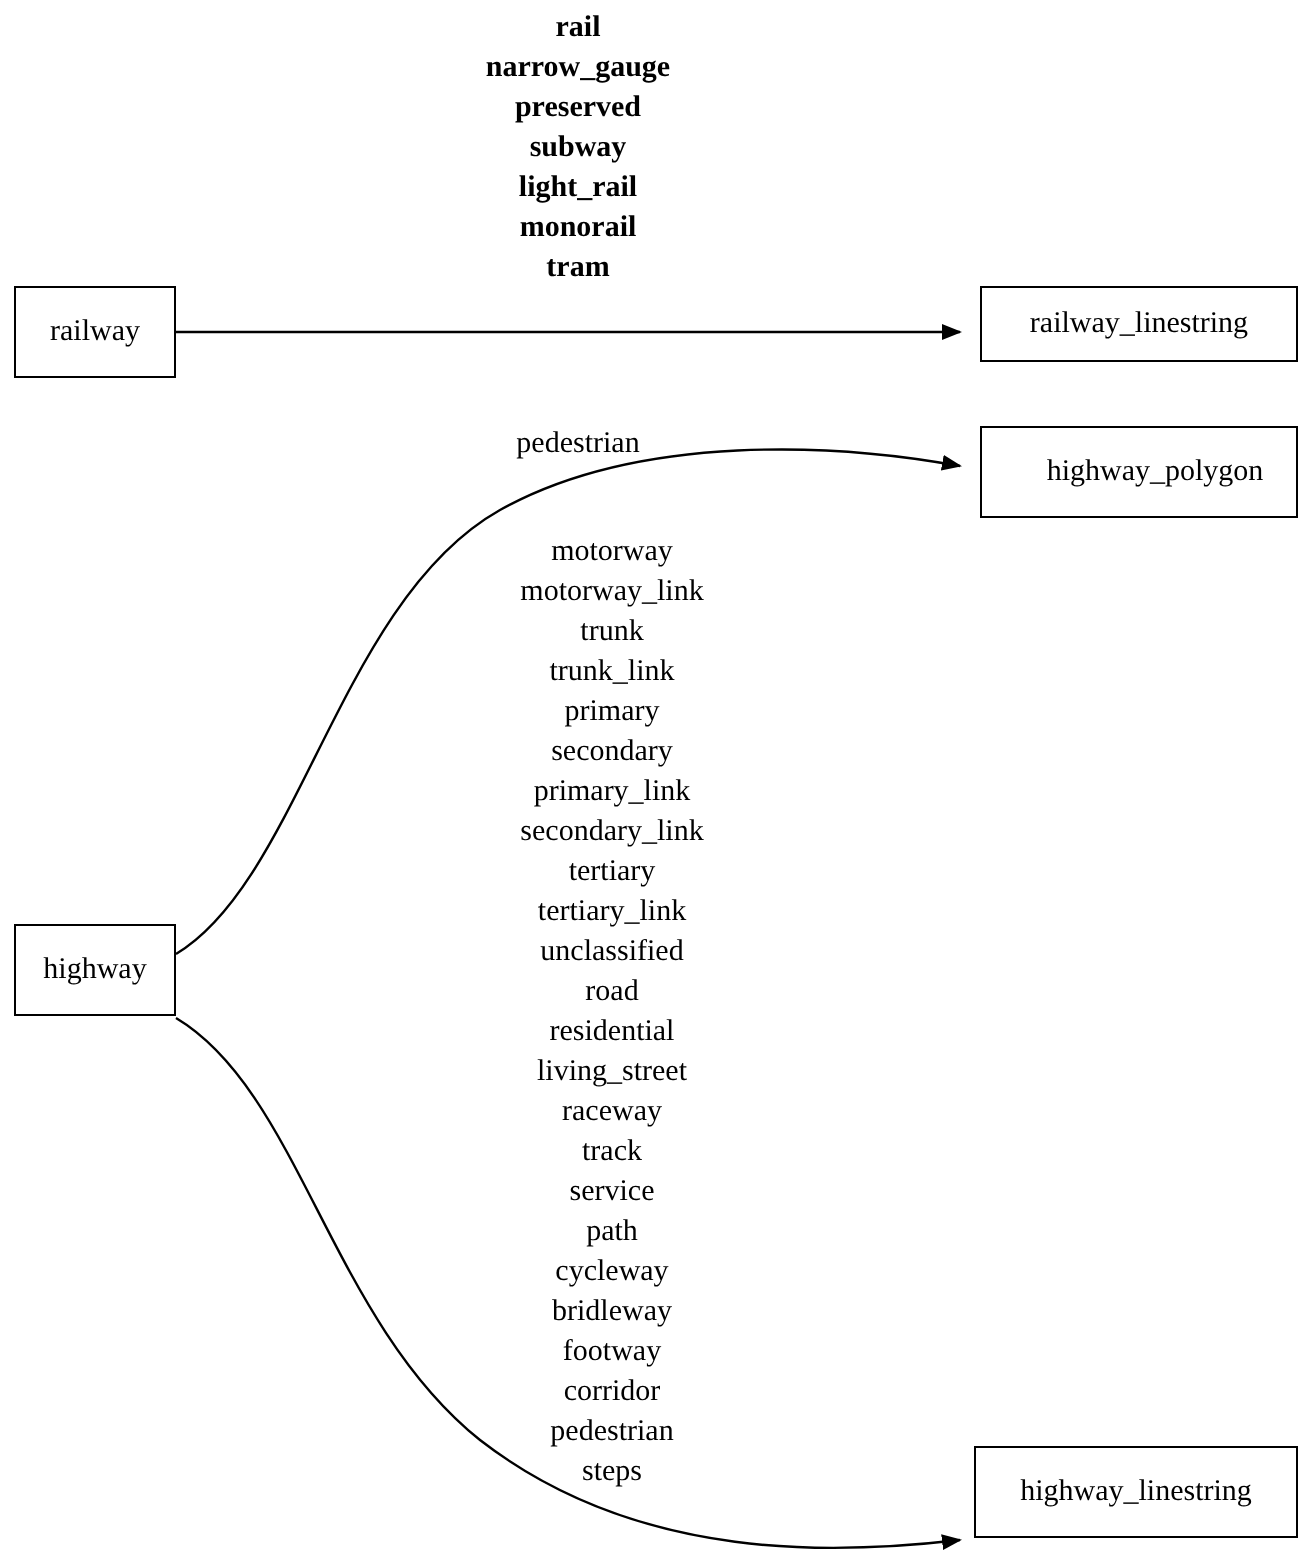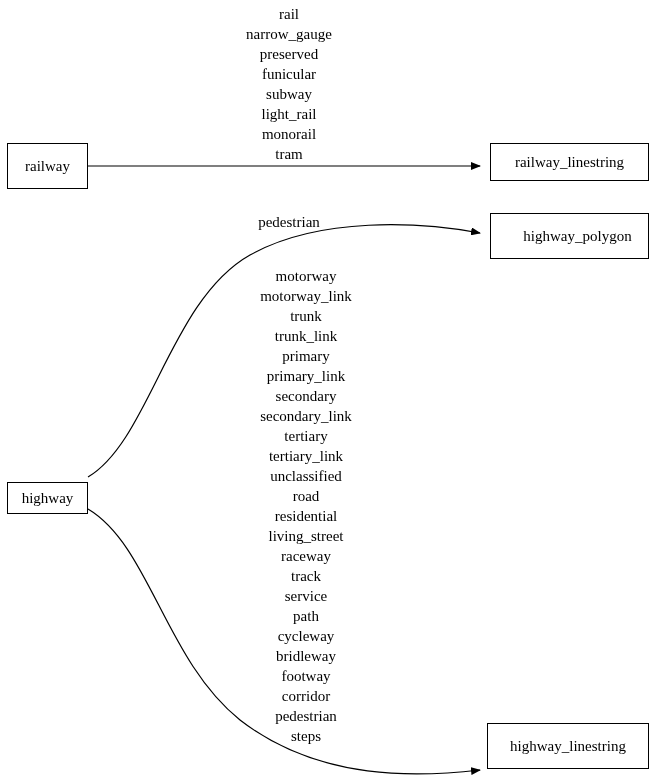--- a/index.html
+++ b/index.html
@@ -66,55 +66,54 @@
   </svg>
 
   <div class="node" style="left:7px; top:143px; width:81px; height:46px;text-align:right;">
     <span>railway</span>
   </div>
 
   <div class="node" style="left:490px; top:143px; width:159px; height:38px;">
     <span>railway_linestring</span>
   </div>
 
-  <div class="node" style="left:7px; top:482px; width:81px; height:32px;">
+  <div class="node" style="left:7px; top:462px; width:81px; height:46px;">
     <span>highway</span>
   </div>
 
   <div class="node" style="left:490px; top:213px; width:159px; height:46px;padding-left:16px;">
     <span>highway_polygon</span>
   </div>
 
   <div class="node" style="left:487px; top:723px; width:162px; height:46px;font-family:Liberation Serif, serif;">
     <span>highway_linestring</span>
   </div>
 
-  <div class="label-stack" id="edge-label-railway" style="left:189px; top:4px; width:200px;">
+  <div class="label-stack" id="edge-label-railway" style="left:189px; top:4px; width:200px;font-weight:bold;">
       <div>rail</div>
       <div>narrow_gauge</div>
       <div>preserved</div>
-      <div>funicular</div>
       <div>subway</div>
       <div>light_rail</div>
       <div>monorail</div>
       <div>tram</div>
     </div>
 
   <div class="label-stack" id="edge-label-highway-polygon" style="left:189px; top:212px; width:200px;">
       <div>pedestrian</div>
     </div>
 
   <div class="label-stack" id="edge-label-highway-linestring" style="left:206px; top:266px; width:200px;">
       <div>motorway</div>
       <div>motorway_link</div>
       <div>trunk</div>
       <div>trunk_link</div>
       <div>primary</div>
+      <div>secondary</div>
       <div>primary_link</div>
-      <div>secondary</div>
       <div>secondary_link</div>
       <div>tertiary</div>
       <div>tertiary_link</div>
       <div>unclassified</div>
       <div>road</div>
       <div>residential</div>
       <div>living_street</div>
       <div>raceway</div>
       <div>track</div>
       <div>service</div>

